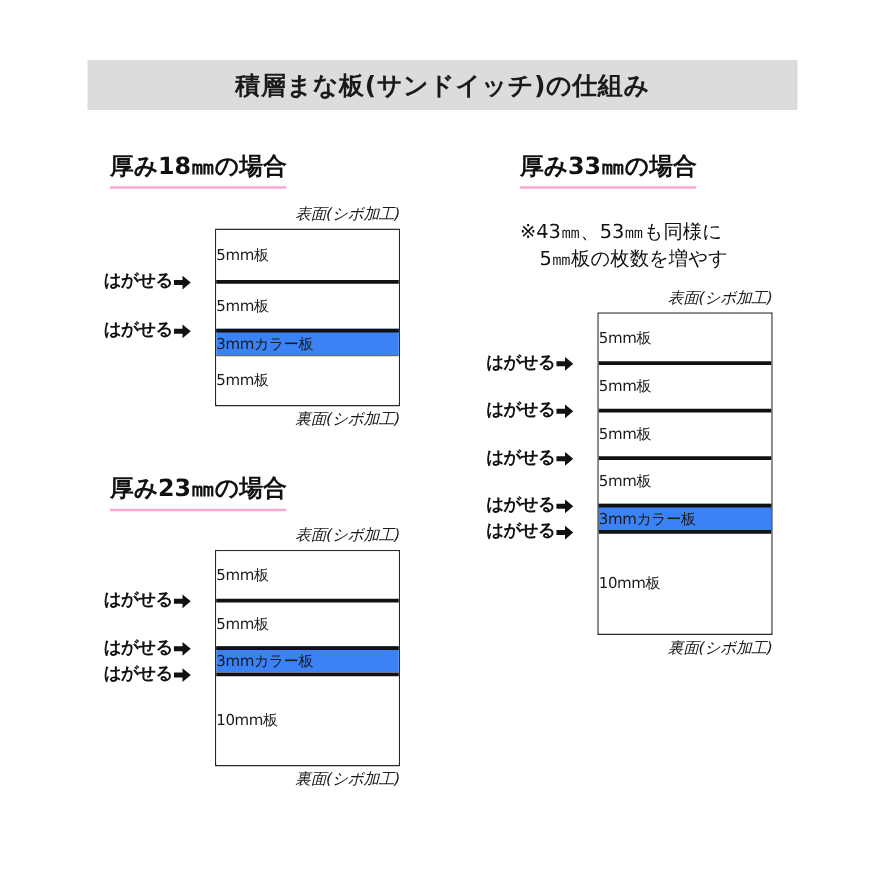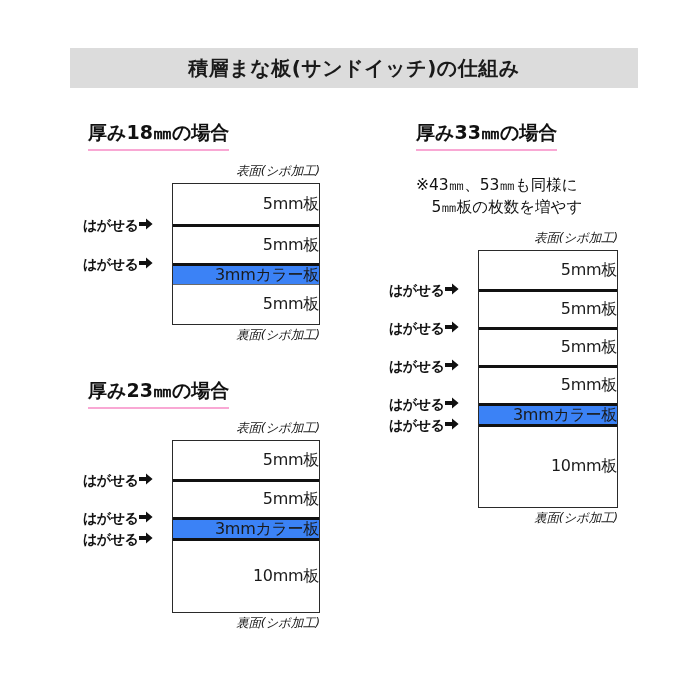--- a/index.html
+++ b/index.html
@@ -80,23 +80,23 @@
 
   .stack {
     border: 1.6px solid #2a2a2a;
     background: #ffffff;
     box-sizing: border-box;
     position: relative;
   }
   .layer {
     display: flex;
     align-items: center;
-    justify-content: flex-end;
+    justify-content: flex-start;
     box-sizing: border-box;
-    font-size: 16px;
+    font-size: 12px;
     color: #1a1a1a;
     white-space: nowrap;
     letter-spacing: -0.3px;
     background: #ffffff;
     position: relative;
   }
   .layer.color-layer {
     background: #3b82f6;
   }
   
@@ -104,21 +104,21 @@
     border-top: 3.5px solid #111111;
   }
   .layer.hair-top {
     border-top: 1.2px solid #6b6b6b;
   }
 
   
   .peel {
     position: absolute;
     display: flex;
-    align-items: flex-start;
+    align-items: flex-end;
     font-size: 14px;
     font-weight: bold;
     color: #111111;
     white-space: nowrap;
     transform: translateY(-50%);
     letter-spacing: -0.5px;
   }
   .peel .peel-label { line-height: 1; }
   .peel .arrow-icon {
     display: inline-block;

